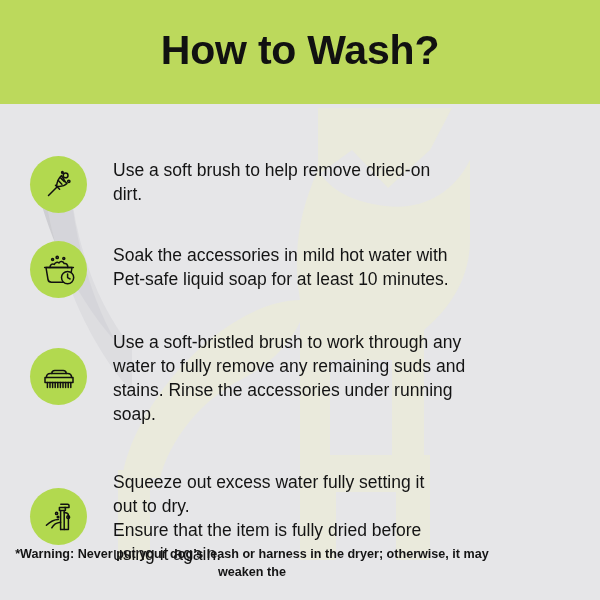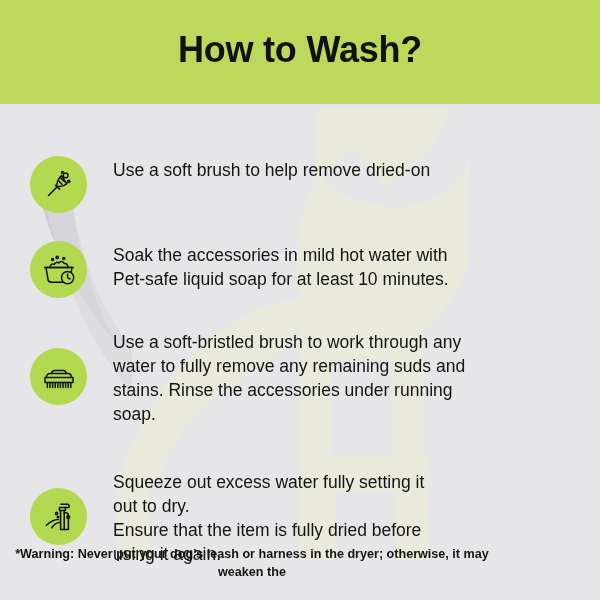--- a/index.html
+++ b/index.html
@@ -37,21 +37,21 @@
     left: 0;
     width: 600px;
     height: 104px;
     background: #bcd95c;
     display: flex;
     align-items: center;
     justify-content: center;
     z-index: 3;
   }
   .header-title {
-    font-size: 36px;
+    font-size: 41px;
     font-weight: bold;
     color: #111111;
     letter-spacing: -0.2px;
     line-height: 1;
     margin: 0;
     padding-bottom: 4px;
   }
 
   
   .steps {
@@ -159,20 +159,21 @@
             <path d="M16.3 12.5 L19.9 16.2"></path>
             <path d="M18.6 9.9 L22.4 13.6"></path>
             <circle cx="23.6" cy="7.4" r="2.4"></circle>
             <circle cx="26.8" cy="13.3" r="1.15"></circle>
             <circle cx="20.4" cy="4.4" r="0.8"></circle>
           </svg>
         </span>
       </div>
       <div class="step-text">
         <span>Use a soft brush to help remove dried-on</span>
+        <span class="line2">dirt.</span>
       </div>
     </div>
 
     <div class="step-row s2">
       <div class="icon-circle">
         <span>
           <svg width="36" height="36" viewBox="0 0 36 36" fill="none" stroke="#111" stroke-width="1.5" stroke-linecap="round" stroke-linejoin="round">
             <path d="M5 15.5 L31 15.5 L29 27.5 C28.7 29.2 27.4 30.2 25.6 30.2 L10.4 30.2 C8.6 30.2 7.3 29.2 7 27.5 Z"></path>
             <path d="M3.6 15.5 L32.4 15.5"></path>
             <path d="M9 15.5 C9 12.6 11.4 11.4 13.3 12.4 C14 10.4 16.4 9.6 18 11 C19.2 8.9 22.3 9.2 23.1 11.6 C25 10.9 27 12.4 26.8 15.5"></path>

